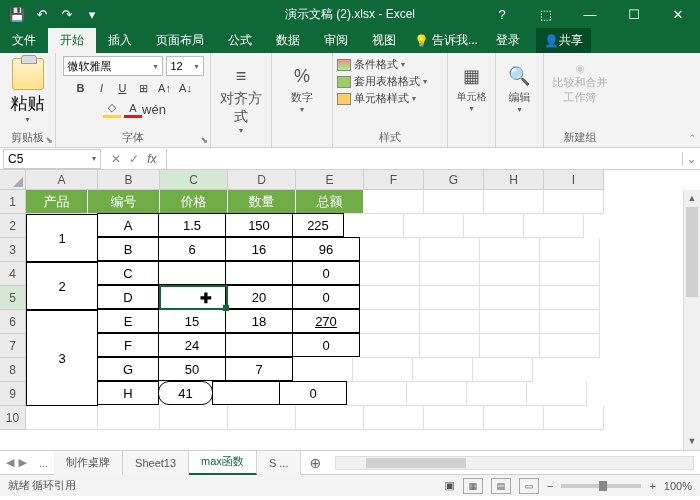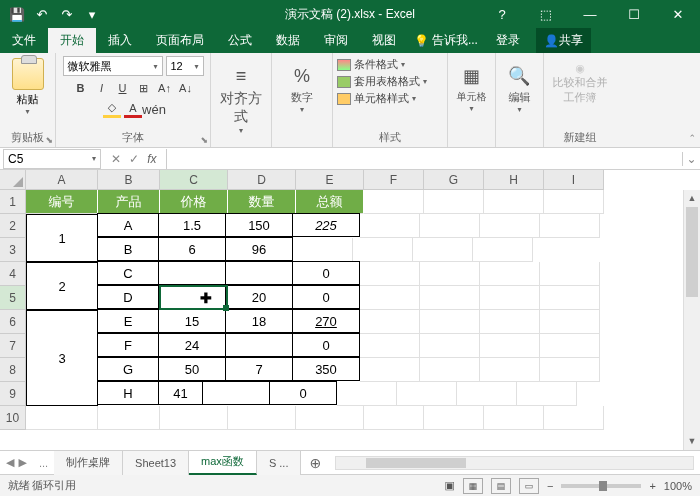--- a/index.html
+++ b/index.html
@@ -112,21 +112,21 @@
   <div class="tab share">
       <span>👤</span> 
       <span>共享</span>
     </div>
 </div>
 
 <div class="ribbon">
   <div class="group" style="width:56px">
     <div class="paste-big">
       <div class="clip-ico"></div>
-      <div style="font-size:11px;margin-top:2px">粘贴</div>
+      <div style="font-size:17px;margin-top:2px">粘贴</div>
       <div class="dd">▾</div>
     </div>
     <div class="glabel">剪贴板</div>
     <div class="corner">⬊</div>
   </div>
   <div class="group fontgrp">
     <div class="row">
       <div class="combo" style="width:100px">
           <span>微软雅黑</span>
           <span class="dd">▾</span>
@@ -249,46 +249,47 @@
       <div class="rh">4</div>
       <div class="rh sel">5</div>
       <div class="rh">6</div>
       <div class="rh">7</div>
       <div class="rh">8</div>
       <div class="rh">9</div>
       <div class="rh">10</div>
     </div>
   <div class="cells" id="cells">
       <div class="crow">
+        <div class="cell hdr" style="width: 62px;">产品</div>
         <div class="cell hdr" style="width: 72px;">编号</div>
-        <div class="cell hdr" style="width: 62px;">产品</div>
         <div class="cell hdr" style="width: 68px;">价格</div>
         <div class="cell hdr" style="width: 68px;">数量</div>
         <div class="cell hdr" style="width: 68px;">总额</div>
         <div class="cell " style="width: 60px;"></div>
         <div class="cell " style="width: 60px;"></div>
         <div class="cell " style="width: 60px;"></div>
         <div class="cell " style="width: 60px;"></div>
       </div>
       <div class="cell merged" style="width: 72px; height: 48px; position: absolute; left: 0px; top: 24px;">1</div>
       <div class="crow">
         <div class="cell " style="width: 72px; visibility: hidden;"></div>
         <div class="cell bordered" style="width: 62px;">A</div>
         <div class="cell bordered" style="width: 68px;">1.5</div>
         <div class="cell bordered" style="width: 68px;">150</div>
-        <div class="cell bordered" style="width: 68px; font-style: italic;">225</div>
+        <div class="cell bordered" style="width: 52px;">225</div>
         <div class="cell " style="width: 60px;"></div>
         <div class="cell " style="width: 60px;"></div>
         <div class="cell " style="width: 60px;"></div>
         <div class="cell " style="width: 60px;"></div>
       </div>
       <div class="crow">
         <div class="cell " style="width: 72px; visibility: hidden;"></div>
         <div class="cell bordered" style="width: 62px;">B</div>
         <div class="cell bordered" style="width: 68px;">6</div>
+        <div class="cell bordered" style="width: 68px;">16</div>
         <div class="cell bordered" style="width: 68px;">96</div>
         <div class="cell " style="width: 60px;"></div>
         <div class="cell " style="width: 60px;"></div>
         <div class="cell " style="width: 60px;"></div>
         <div class="cell " style="width: 60px;"></div>
       </div>
       <div class="cell merged" style="width: 72px; height: 48px; position: absolute; left: 0px; top: 72px;">2</div>
       <div class="crow">
         <div class="cell " style="width: 72px; visibility: hidden;"></div>
         <div class="cell bordered" style="width: 62px;">C</div>
@@ -332,30 +333,29 @@
         <div class="cell " style="width: 60px;"></div>
         <div class="cell " style="width: 60px;"></div>
         <div class="cell " style="width: 60px;"></div>
         <div class="cell " style="width: 60px;"></div>
       </div>
       <div class="crow">
         <div class="cell " style="width: 72px; visibility: hidden;"></div>
         <div class="cell bordered" style="width: 62px;">G</div>
         <div class="cell bordered" style="width: 68px;">50</div>
         <div class="cell bordered" style="width: 68px;">7</div>
-        <div class="cell bordered" style="width: 68px;">350</div>
         <div class="cell " style="width: 60px;"></div>
         <div class="cell " style="width: 60px;"></div>
         <div class="cell " style="width: 60px;"></div>
         <div class="cell " style="width: 60px;"></div>
       </div>
       <div class="crow">
         <div class="cell " style="width: 72px; visibility: hidden;"></div>
         <div class="cell bordered" style="width: 62px;">H</div>
-        <div class="cell bordered" style="width: 45px;">41</div>
+        <div class="cell bordered" style="width: 55px; border-radius: 11px;">41</div>
         <div class="cell bordered" style="width: 68px;"></div>
         <div class="cell bordered" style="width: 68px;">0</div>
         <div class="cell " style="width: 60px;"></div>
         <div class="cell " style="width: 60px;"></div>
         <div class="cell " style="width: 60px;"></div>
         <div class="cell " style="width: 60px;"></div>
       </div>
       <div class="crow">
         <div class="cell " style="width: 72px;"></div>
         <div class="cell " style="width: 62px;"></div>

